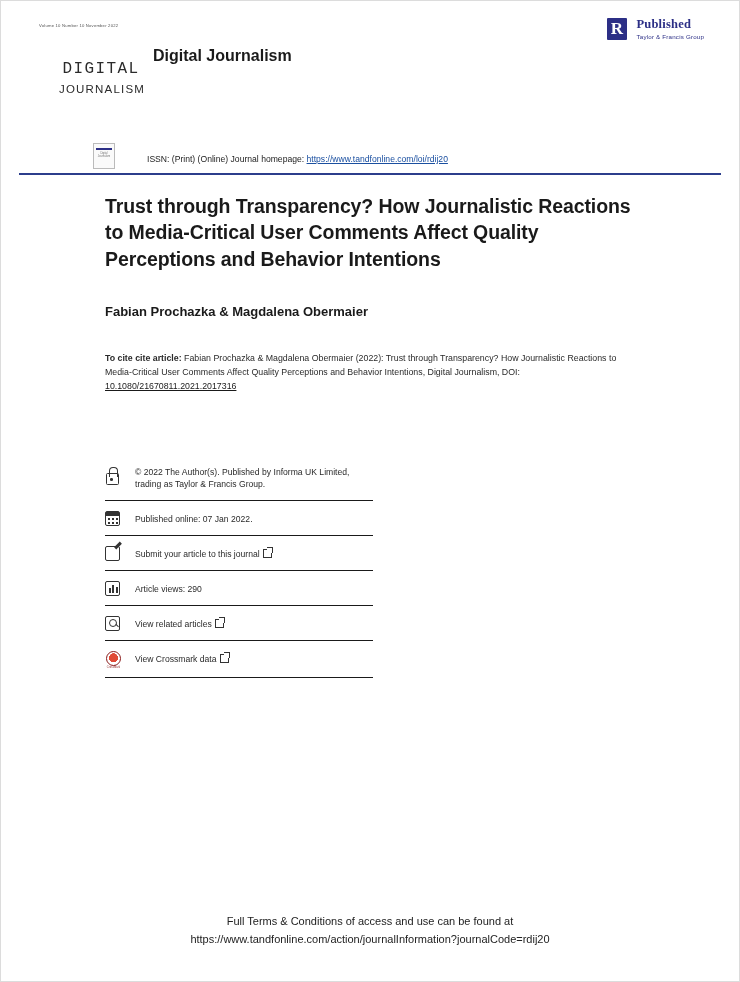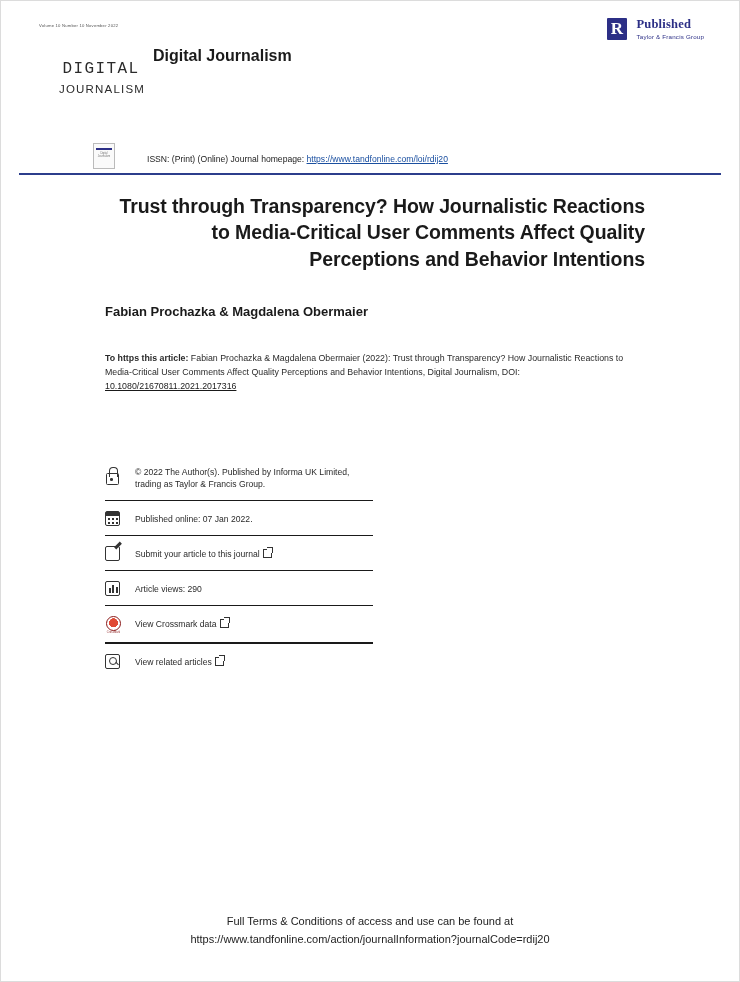--- a/index.html
+++ b/index.html
@@ -158,21 +158,20 @@
     right: 60px;
   }
   .art-title {
     font-size: 19.5px;
     font-weight: bold;
     line-height: 1.35;
     color: #1a1a1a;
     letter-spacing: -0.1px;
     margin: 0 0 0 0;
     max-width: 540px;
-    text-align: right;
   }
   .authors {
     margin-top: 32px;
     font-size: 13px;
     font-weight: bold;
     color: #1a1a1a;
   }
   .cite {
     margin-top: 32px;
     font-size: 8.8px;
@@ -377,21 +376,21 @@
       <span>ISSN: (Print) (Online) Journal homepage: </span><a href="#">https://www.tandfonline.com/loi/rdij20</a>
     </div>
   </div>
   <div class="rule"></div>
 
   <div class="article">
     <h1 class="art-title">Trust through Transparency? How Journalistic Reactions to Media-Critical User Comments Affect Quality Perceptions and Behavior Intentions</h1>
     <div class="authors">Fabian Prochazka &amp; Magdalena Obermaier</div>
 
     <div class="cite">
-      <span class="lead">To https this article:</span><span> Fabian Prochazka &amp; Magdalena Obermaier (2022): Trust through Transparency? How Journalistic Reactions to Media-Critical User Comments Affect Quality Perceptions and Behavior Intentions, Digital Journalism, DOI: </span><a href="#">10.1080/21670811.2021.2017316</a>
+      <span class="lead">To cite cite article:</span><span> Fabian Prochazka &amp; Magdalena Obermaier (2022): Trust through Transparency? How Journalistic Reactions to Media-Critical User Comments Affect Quality Perceptions and Behavior Intentions, Digital Journalism, DOI: </span><a href="#">10.1080/21670811.2021.2017316</a>
     </div>
 
   </div>
 
   <div class="info">
 
     <div class="info-row">
       <div class="ic">
         <div class="icon-oa">
           <div class="shackle"></div>
@@ -432,44 +431,44 @@
       <div class="ic">
         <div class="icon-bars">
           <i style="left:2.5px;height:5px"></i>
           <i style="left:6px;height:8px"></i>
           <i style="left:9.5px;height:6px"></i>
         </div>
       </div>
       <div class="info-text">Article views: 290</div>
     </div>
 
+    <div class="info-row">
+      <div class="ic">
+        <div class="icon-doc">
+          <div class="mag"></div>
+          <div class="handle"></div>
+        </div>
+      </div>
+      <div class="info-text">
+        <span>View related articles</span><span class="ext"></span>
+      </div>
+    </div>
+
     <div class="info-row last">
       <div class="ic">
         <div class="icon-cm">
           <div class="ring"></div>
           <div class="cap">CrossMark</div>
         </div>
       </div>
       <div class="info-text">
         <span>View Crossmark data</span><span class="ext"></span>
       </div>
     </div>
 
-    <div class="info-row">
-      <div class="ic">
-        <div class="icon-doc">
-          <div class="mag"></div>
-          <div class="handle"></div>
-        </div>
-      </div>
-      <div class="info-text">
-        <span>View related articles</span><span class="ext"></span>
-      </div>
-    </div>
-
   </div>
 
   <div class="footer">
     <div>Full Terms &amp; Conditions of access and use can be found at</div>
     <div>https://www.tandfonline.com/action/journalInformation?journalCode=rdij20</div>
   </div>
 
 </div>
 
 </body></html>

